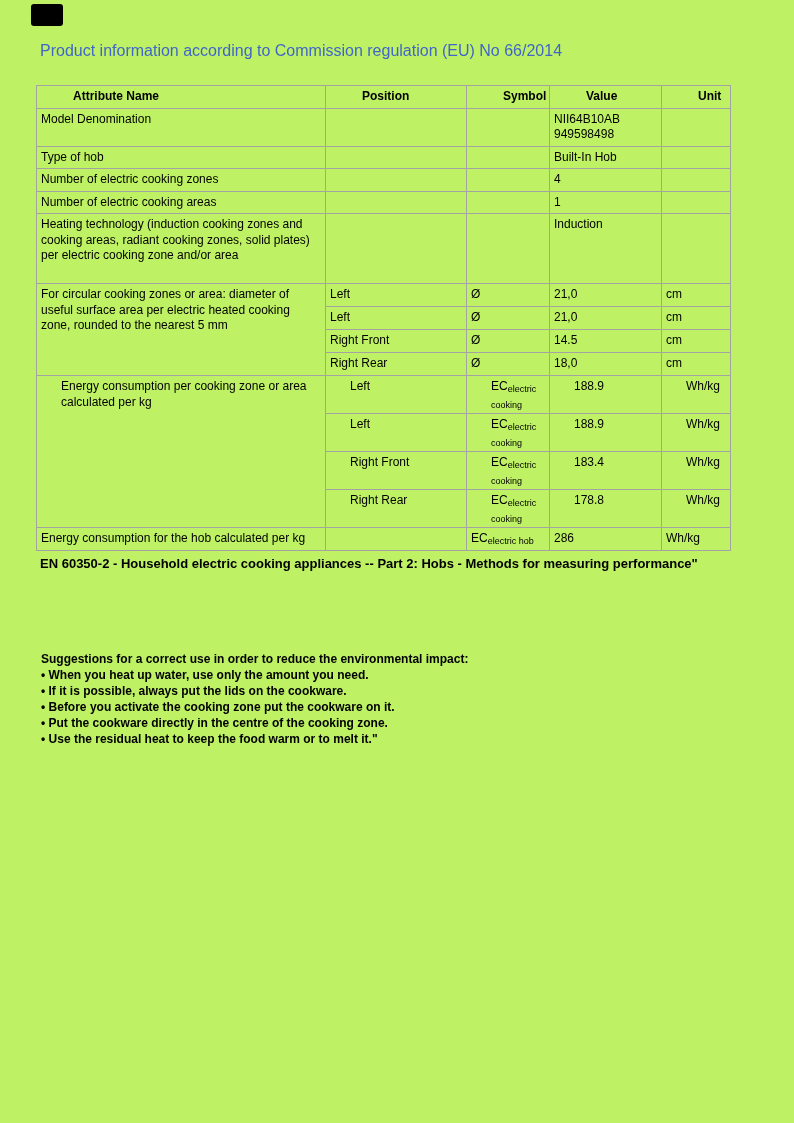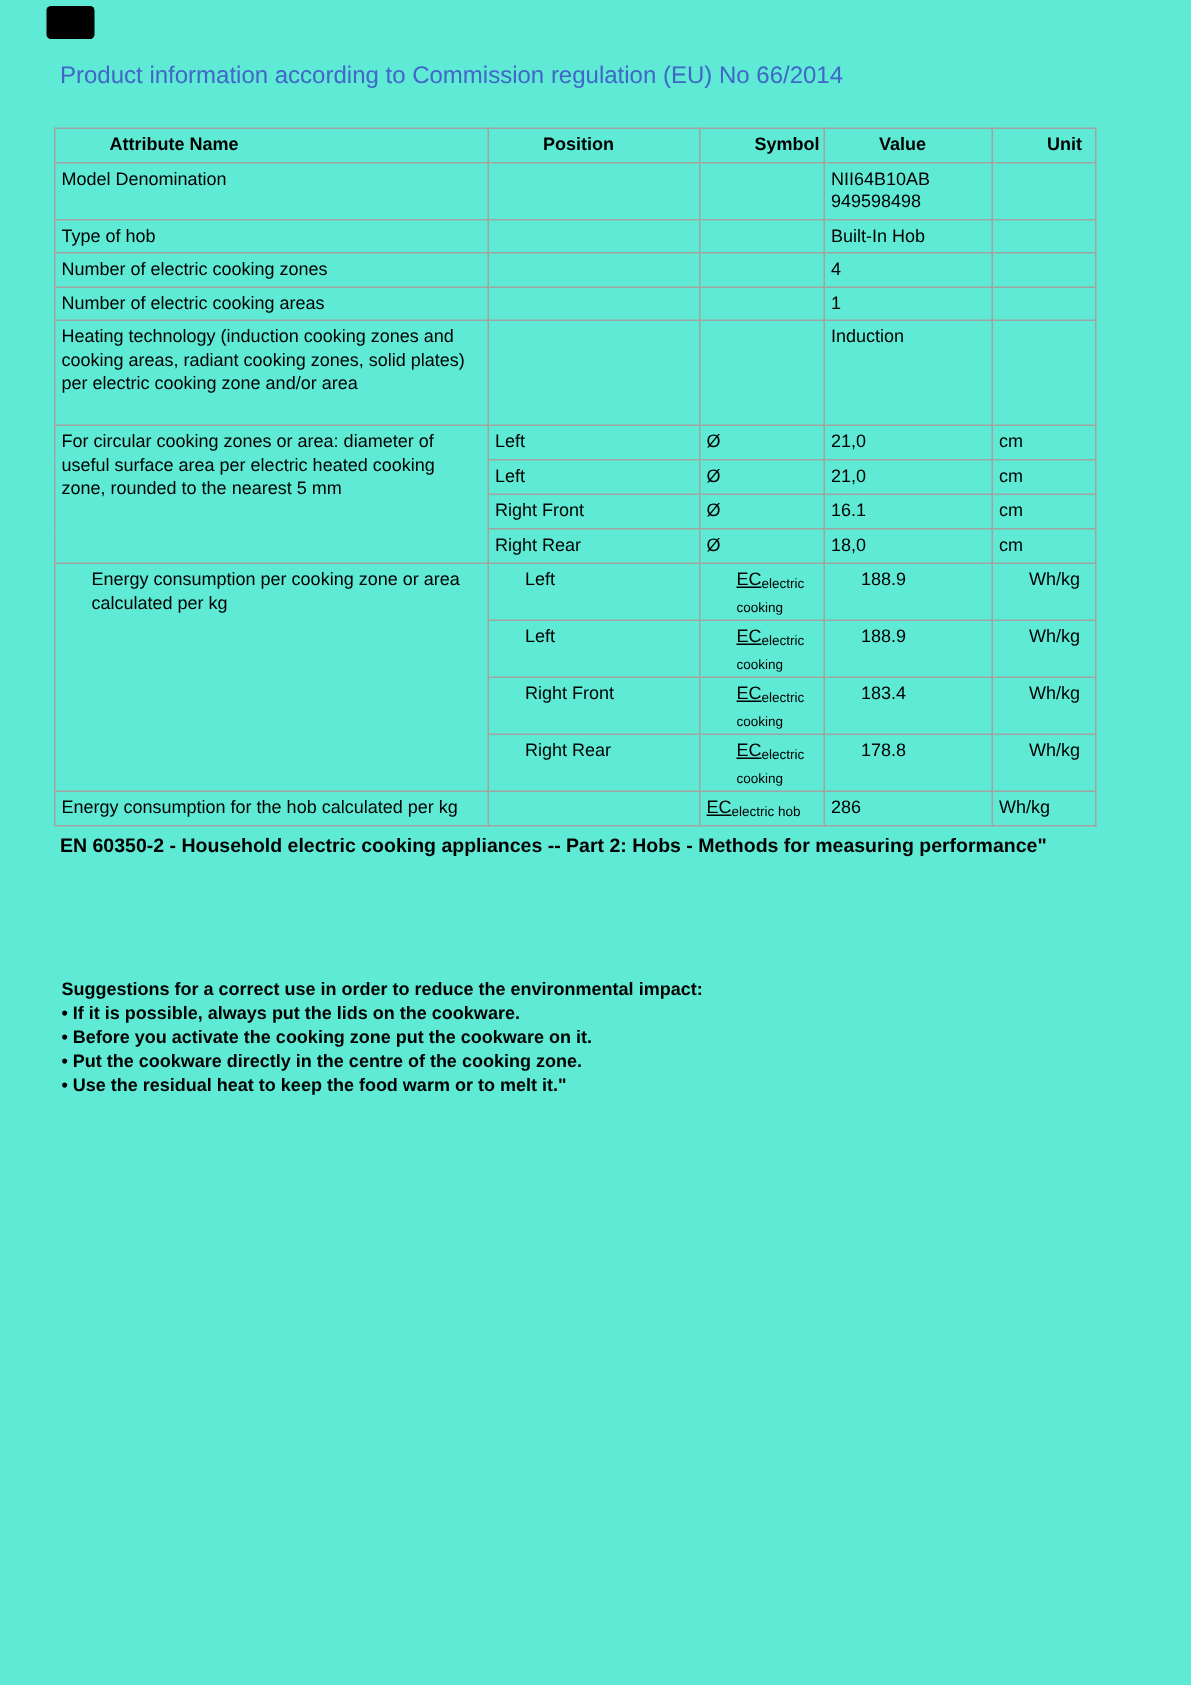--- a/index.html
+++ b/index.html
@@ -1,17 +1,17 @@
 <!DOCTYPE html>
 <html><head>
 <meta charset="utf-8">
 <style>
   html,body { margin:0; padding:0; background:#ffffff; }
   .page {
-    position:relative; width:794px; height:1123px; background:#5eead4;
+    position:relative; width:794px; height:1123px; background:#bef264;
     font-family:"Liberation Sans", sans-serif; color:#000000; overflow:hidden;
   }
   .redaction {
     position:absolute; left:31px; top:4px; width:32px; height:22px;
     background:#000000; border-radius:3px;
   }
   .doc-title {
     position:absolute; left:40px; top:42px; margin:0;
     font-size:16px; font-weight:400; color:#4166c8; white-space:nowrap;
   }
@@ -22,21 +22,21 @@
   }
   table.product th, table.product td {
     border:1px solid #a3a3a3; padding:3px 4px; vertical-align:top;
     text-align:left; overflow:hidden; font-weight:400;
   }
   table.product th { font-weight:700; height:14px;padding-left:36px; }
   tr.r-model  td { height:31px; }
   tr.r-heat   td { height:63px;margin-left:19px; }
   tr.r-diam   td { height:16px; }
   tr.r-energy td { height:27px;padding-left:24px; }
-  .ec  { font-size:12px;text-decoration:underline; }
+  .ec  { font-size:12px; }
   .sub { font-size:9px; line-height:11px; position:relative; top:2px; }
   .standard {
     position:absolute; left:40px; top:556px; width:732px; margin:0;
     font-size:13px; font-weight:700; white-space:nowrap;
   }
   .suggestions {
     position:absolute; left:41px; top:651px; width:640px;
     font-size:12px; font-weight:700; line-height:16px;
   }
 </style>
@@ -112,21 +112,21 @@
       </tr>
       <tr class="r-diam">
         <td>Left</td>
         <td>Ø</td>
         <td>21,0</td>
         <td>cm</td>
       </tr>
       <tr class="r-diam">
         <td>Right Front</td>
         <td>Ø</td>
-        <td>16.1</td>
+        <td>14.5</td>
         <td>cm</td>
       </tr>
       <tr class="r-diam">
         <td>Right Rear</td>
         <td>Ø</td>
         <td>18,0</td>
         <td>cm</td>
       </tr>
 
       <tr class="r-energy">
@@ -162,19 +162,20 @@
         <td>286</td>
         <td>Wh/kg</td>
       </tr>
     </tbody>
   </table>
 
   <p class="standard">EN 60350-2 - Household electric cooking appliances -- Part 2: Hobs - Methods for measuring performance"</p>
 
   <div class="suggestions">
     <div>Suggestions for a correct use in order to reduce the environmental impact:</div>
+    <div>• When you heat up water, use only the amount you need.</div>
     <div>• If it is possible, always put the lids on the cookware.</div>
     <div>• Before you activate the cooking zone put the cookware on it.</div>
     <div>• Put the cookware directly in the centre of the cooking zone.</div>
     <div>• Use the residual heat to keep the food warm or to melt it."</div>
   </div>
 
 </div>
 
 </body></html>

